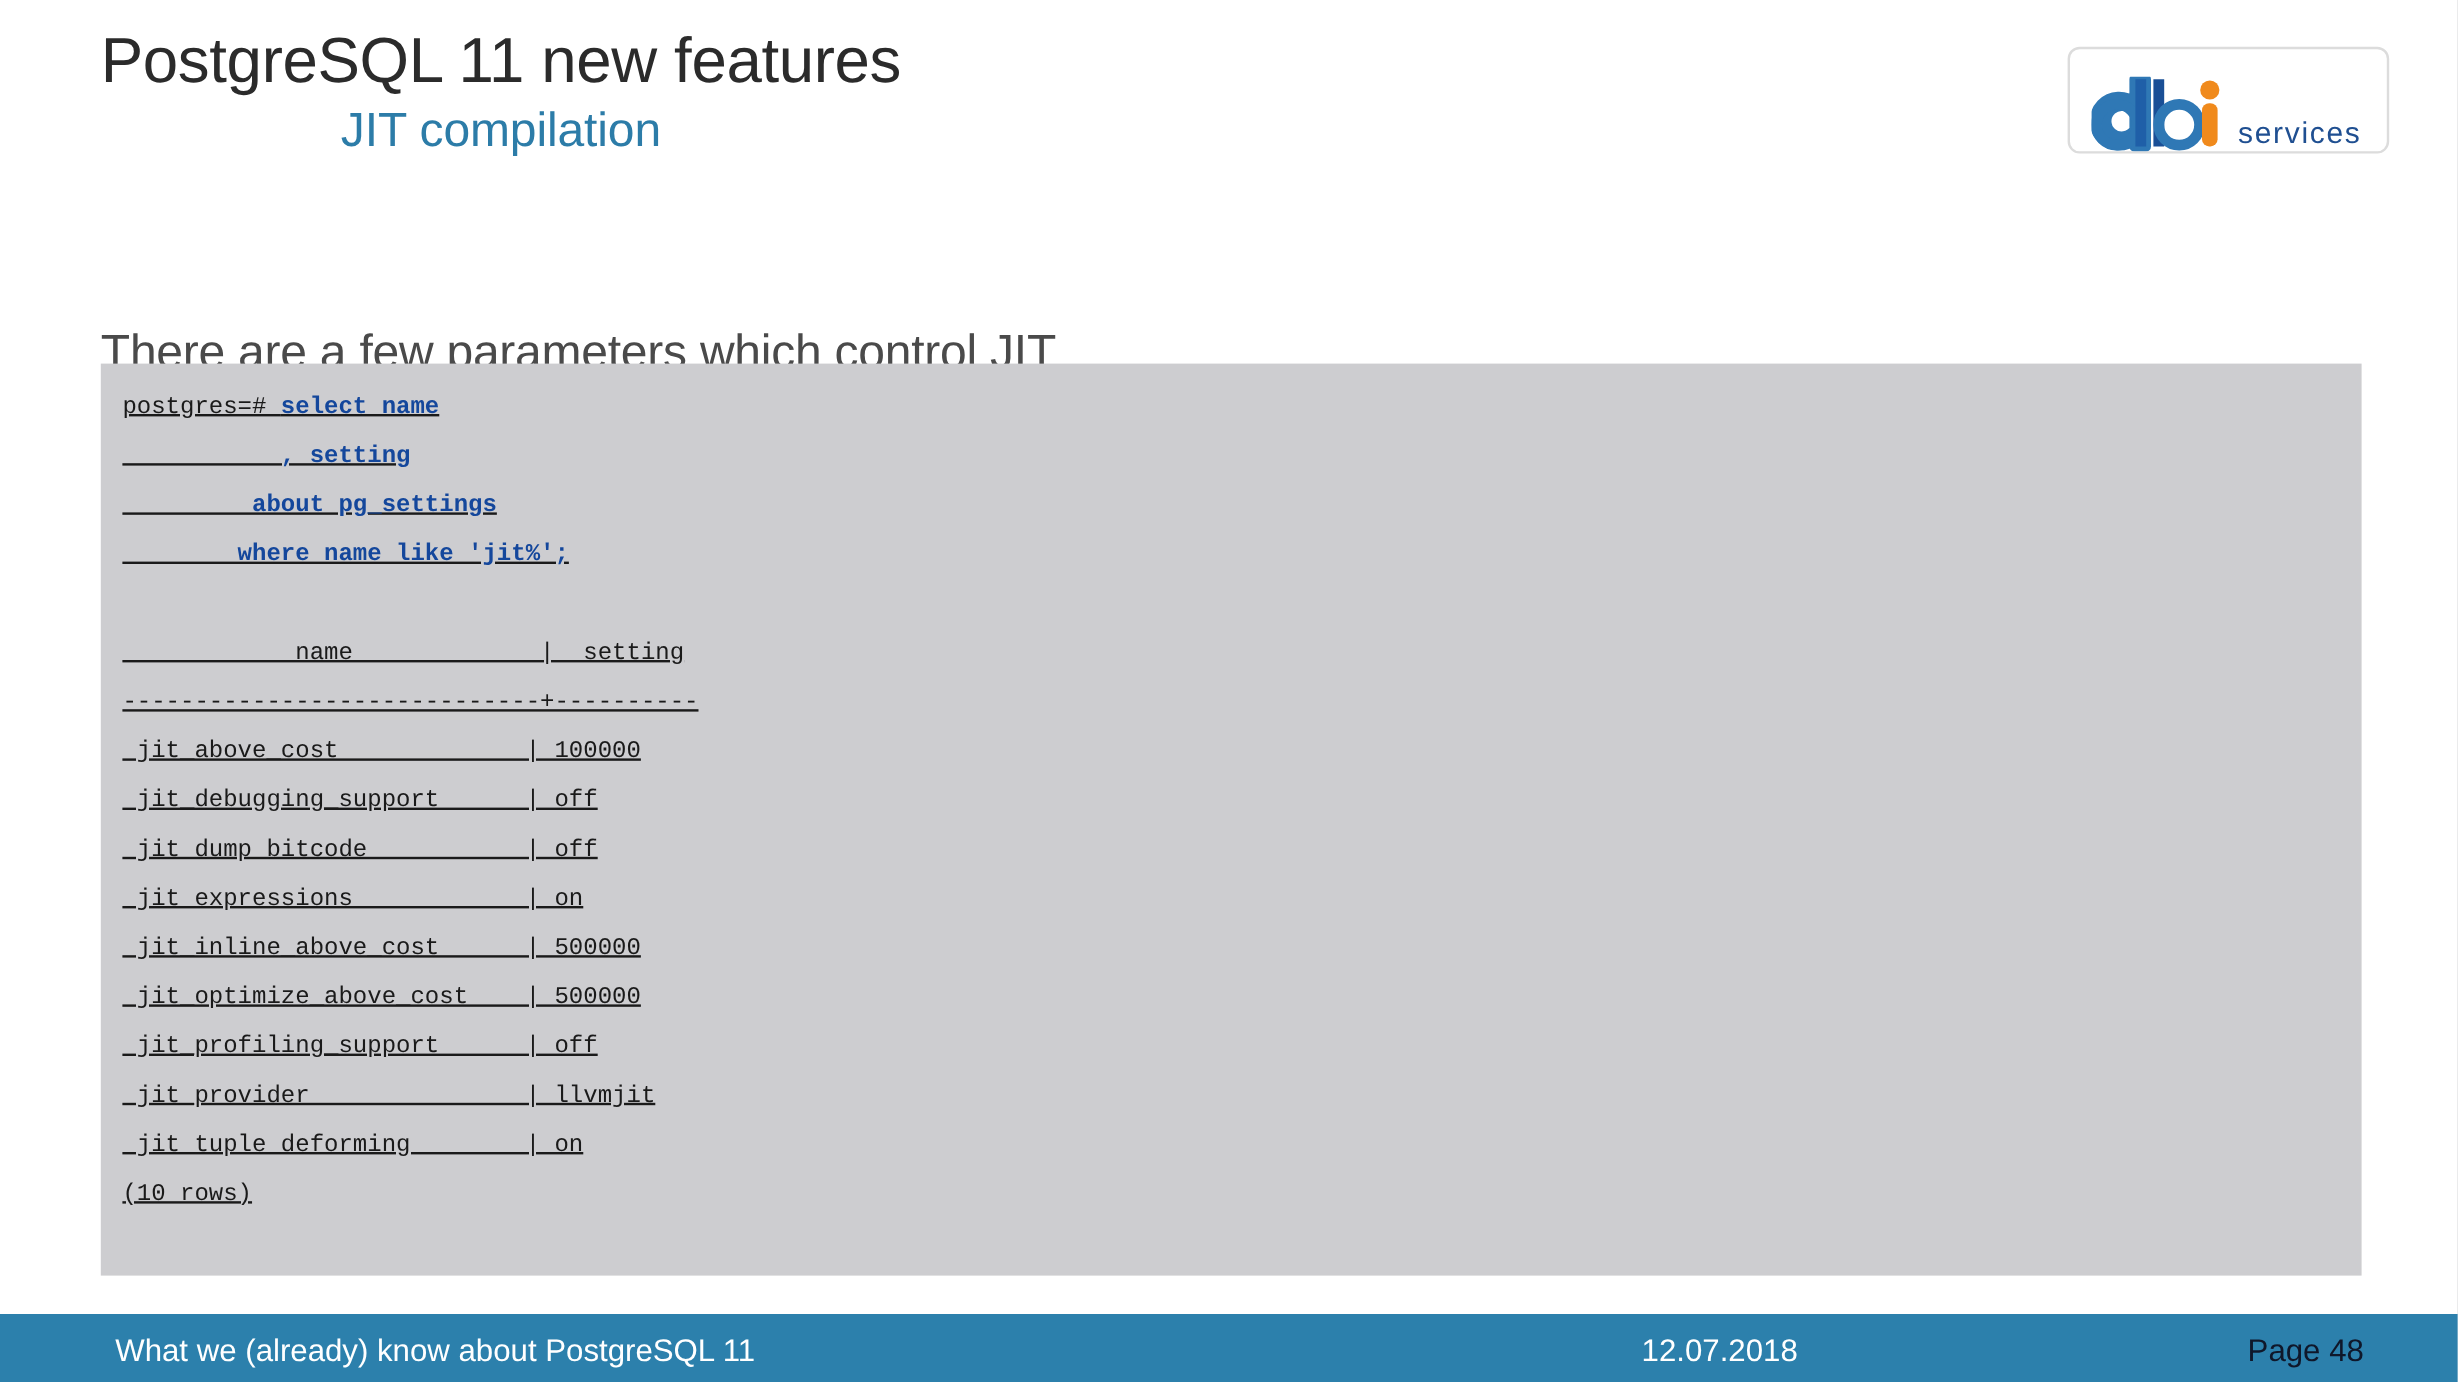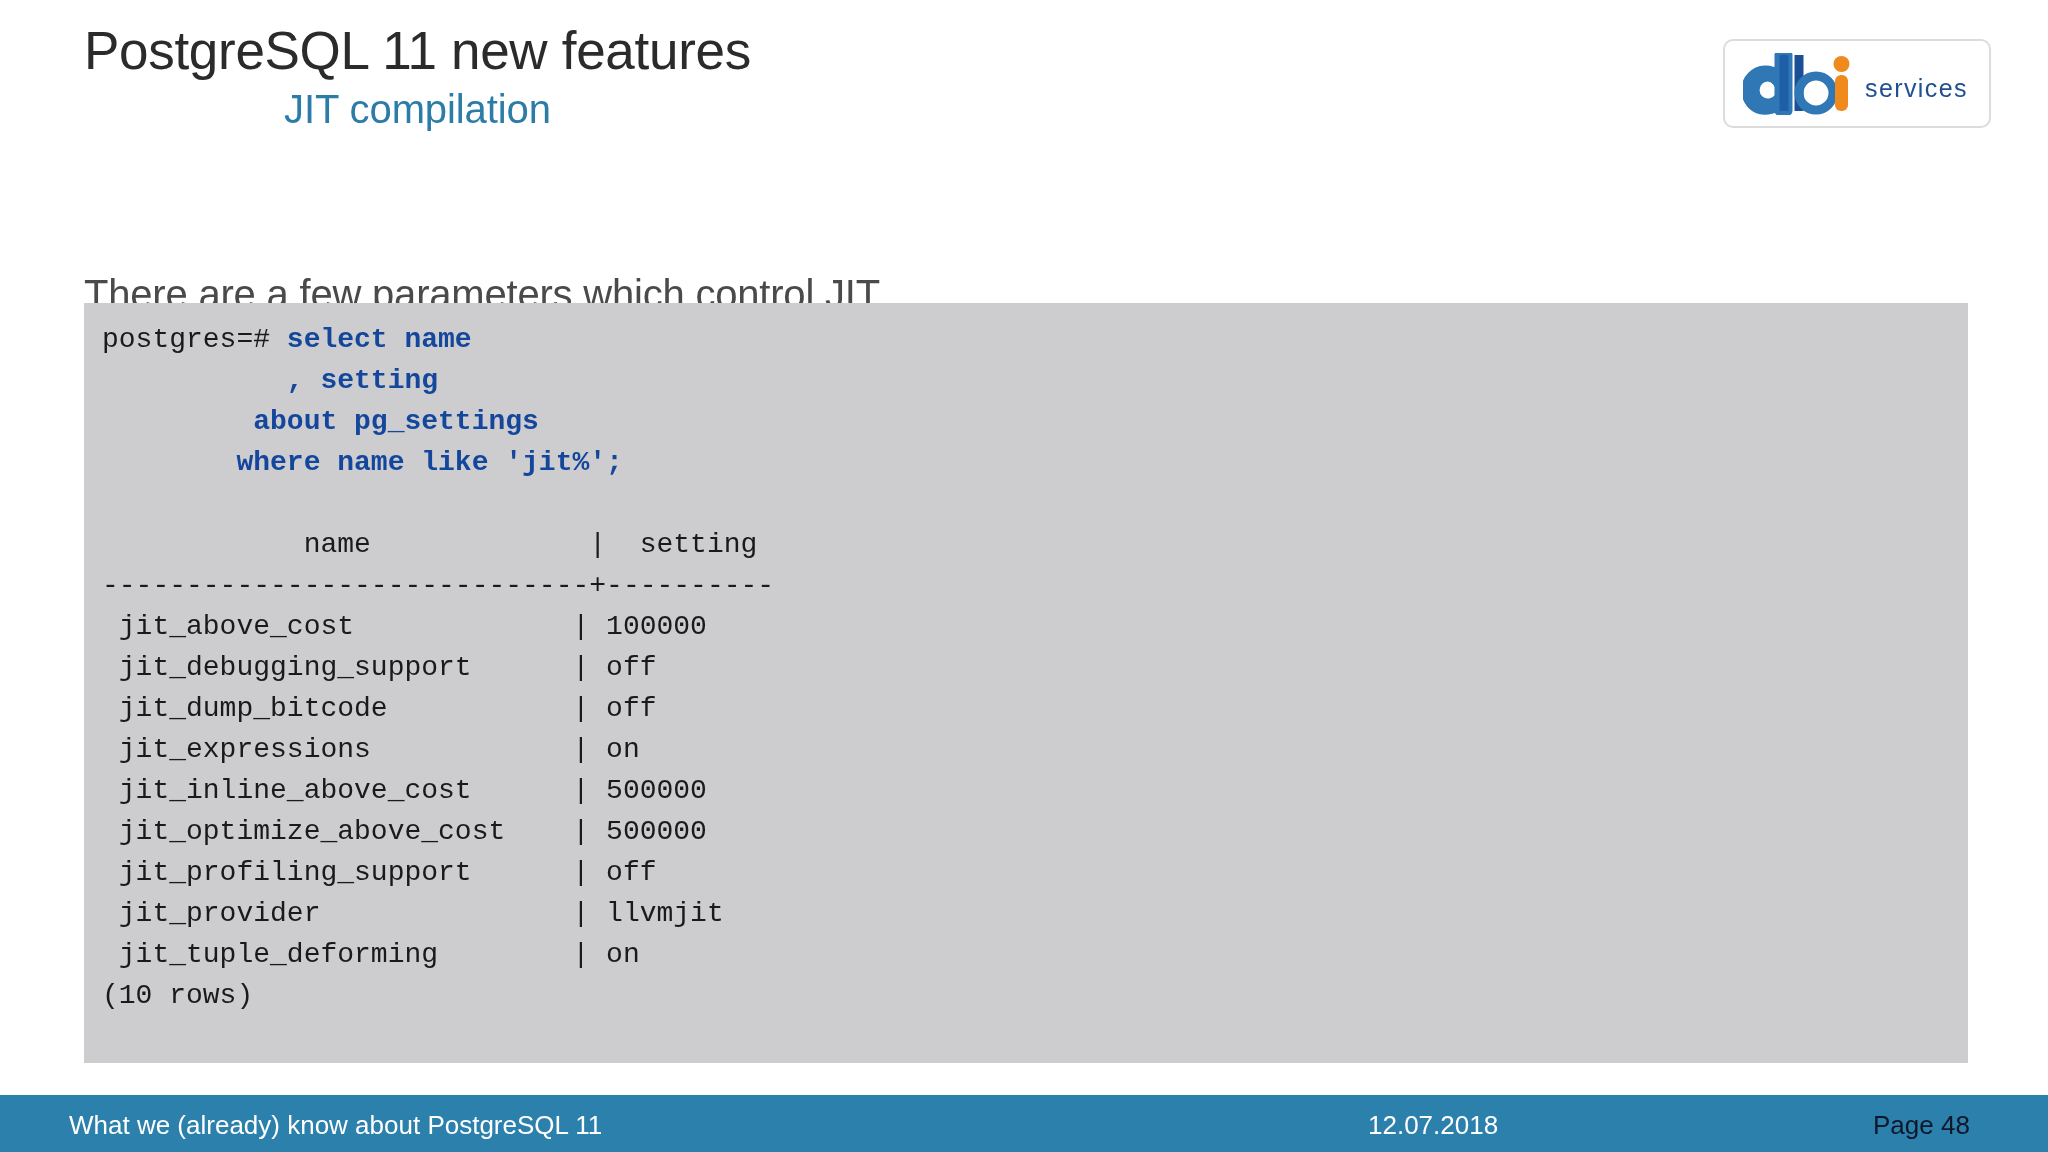--- a/index.html
+++ b/index.html
@@ -52,21 +52,21 @@
     position: absolute;
     left: 1723px;
     top: 39px;
     width: 268px;
     height: 89px;
     background: #ffffff;
     border: 2px solid #dcdcdc;
     border-radius: 10px;
     box-sizing: border-box;
     display: flex;
-    align-items: center;
+    align-items: flex-end;
     justify-content: flex-start;
     padding-left: 18px;
   }
   .logo-svg { display: block; }
   .logo-wordmark {
     font-size: 25px;
     color: #1f4f91;
     letter-spacing: 1.4px;
     font-family: "Liberation Sans", sans-serif;
     margin-left: 10px;
@@ -92,45 +92,46 @@
     top: 303px;
     width: 1884px;
     height: 760px;
     background: #cdcdd0;
     box-sizing: border-box;
     padding: 16px 0 0 18px;
     overflow: hidden;
   }
   .code-line {
     font-family: "Liberation Mono", monospace;
-    font-size: 28px;
+    font-size: 20px;
     line-height: 41px;
     color: #1a1a1a;
     white-space: pre;
     letter-spacing: 0px;
+    text-decoration: underline;
   }
   .code-line.blank { color: transparent; }
   .kw {
     color: #14479c;
     font-weight: bold;
   }
   .prompt { color: #1a1a1a; }
 
   
   .slide-footer {
     position: absolute;
     left: 0;
     top: 1095px;
     width: 2048px;
     height: 57px;
     background: #2c80ac;
   }
   .footer-left {
     position: absolute;
-    left: 69px;
+    left: 96px;
     top: 15px;
     font-size: 26px;
     color: #ffffff;
     white-space: nowrap;
   }
   .footer-center {
     position: absolute;
     left: 1368px;
     top: 15px;
     font-size: 26px;

